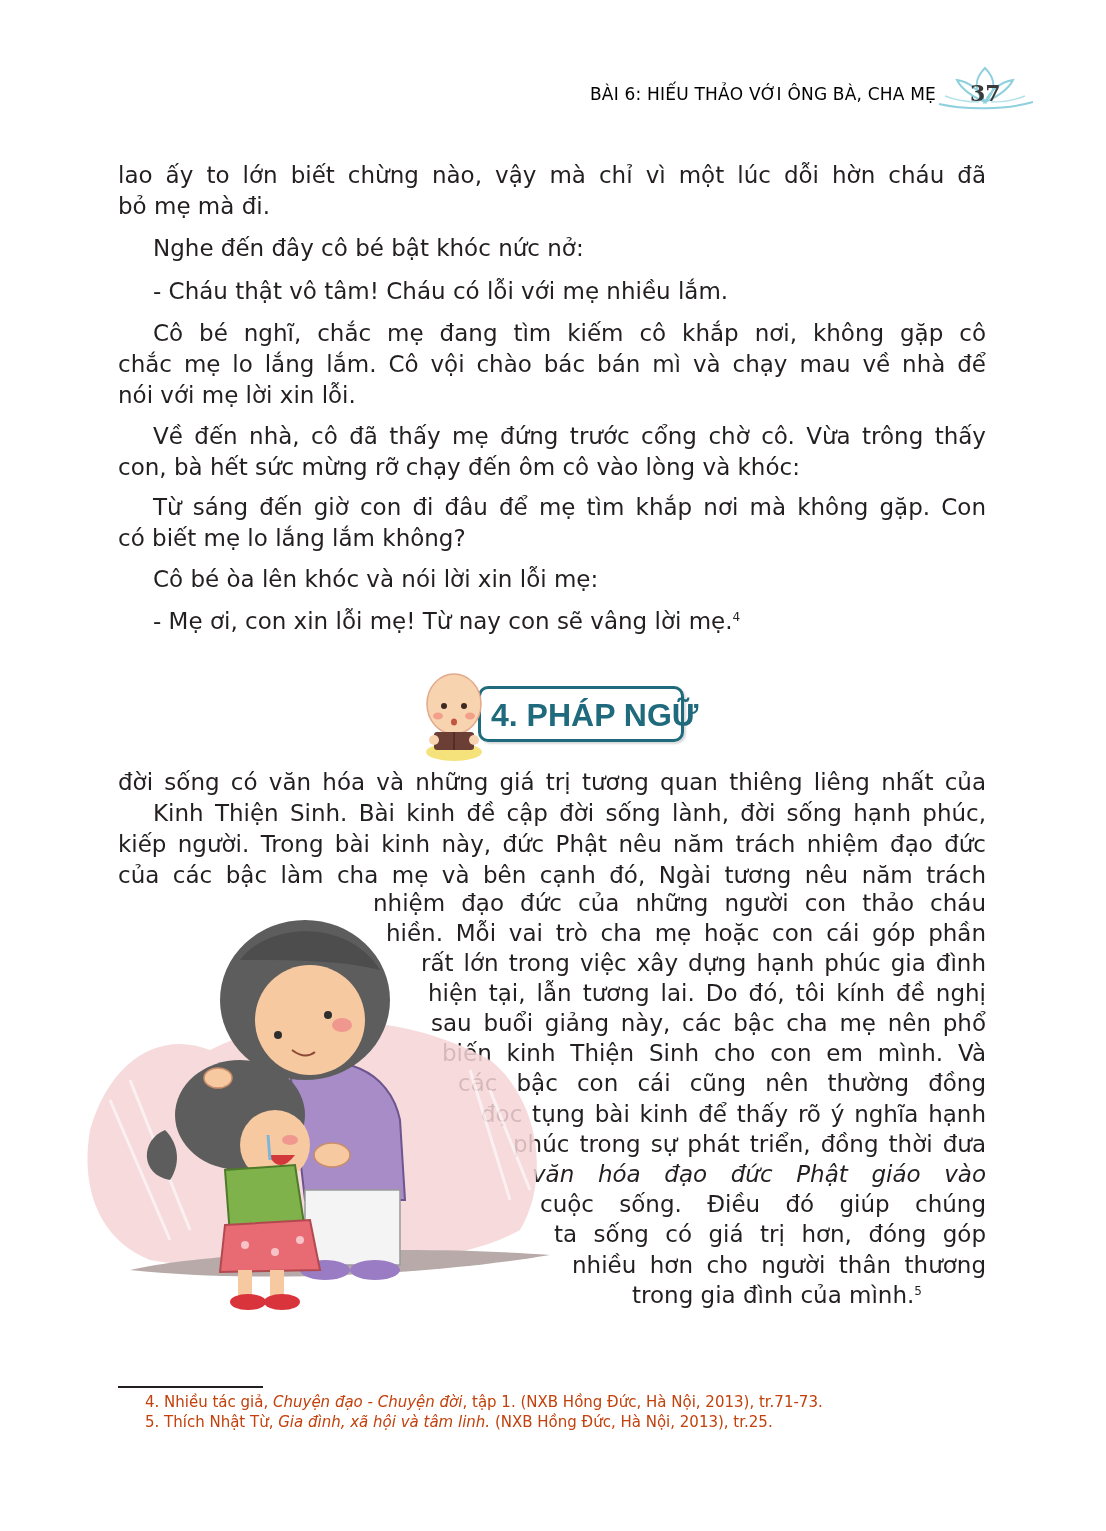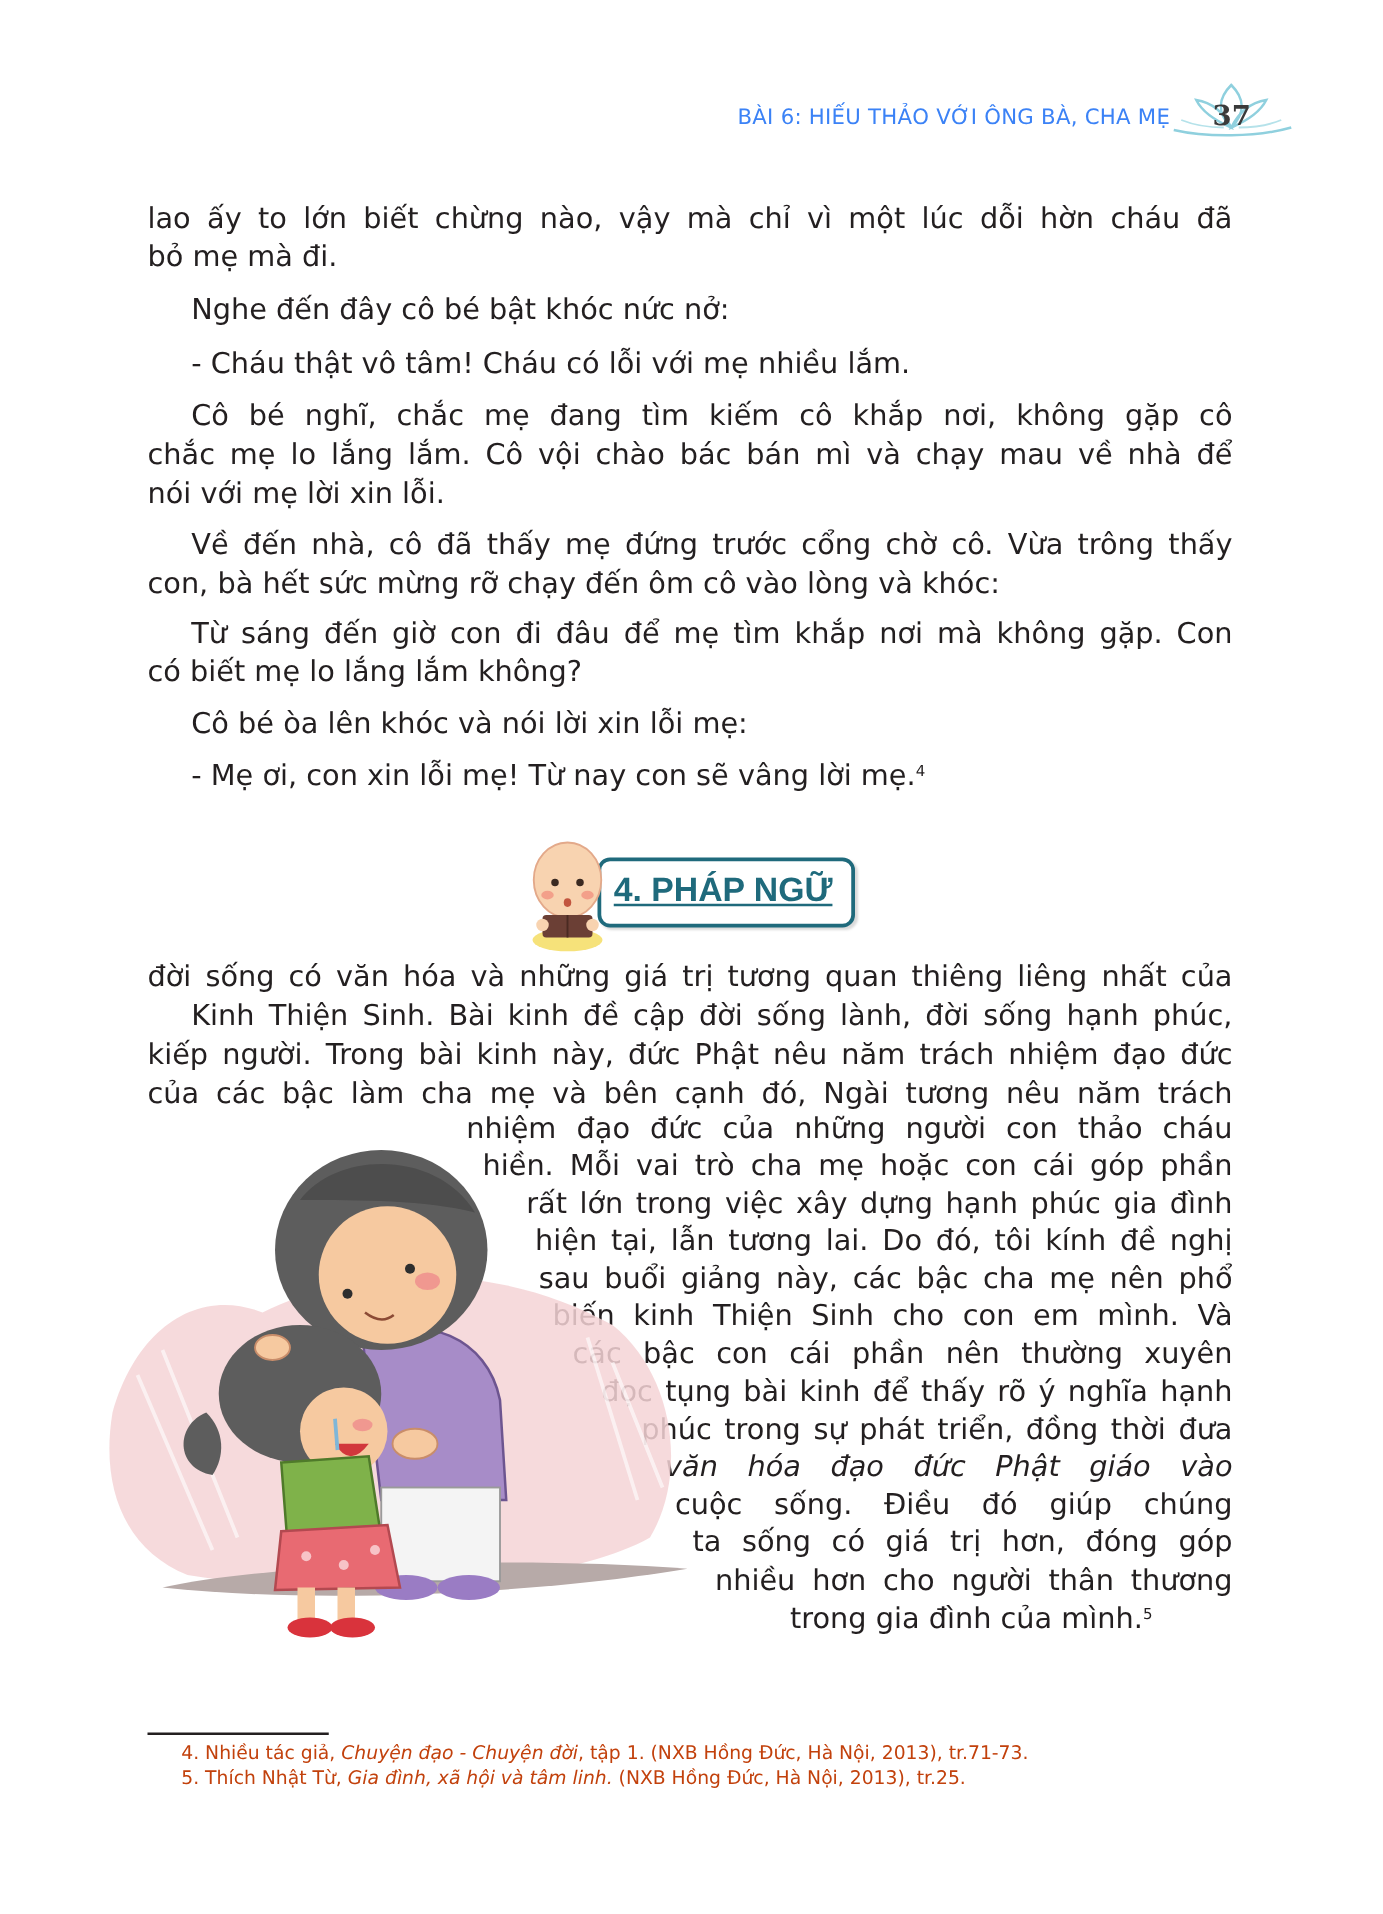--- a/index.html
+++ b/index.html
@@ -1,33 +1,33 @@
 <!DOCTYPE html>
 <html><head>
 <meta charset="utf-8">
 <style>
   html, body { margin: 0; padding: 0; background: #ffffff; }
   body { width: 1106px; height: 1531px; position: relative; overflow: hidden;
          font-family: "DejaVu Sans", sans-serif; color: #231f20; }
   .header { position: absolute; top: 78px; left: 590px; width: 450px; height: 40px; }
   .header-title { position: absolute; left: 0; top: 6px; font-size: 17px; letter-spacing: 0.2px;
-                  color: #3b82f6; white-space: nowrap; font-family: "DejaVu Sans", sans-serif; }
+                  color: #000000; white-space: nowrap; font-family: "DejaVu Sans", sans-serif; }
   .page-num { position: absolute; left: 380px; top: 2px; font-family: "DejaVu Serif", serif;
               font-size: 22px; color: #3a3a3a; font-weight: bold; }
   .lotus { position: absolute; left: 345px; top: -12px; width: 100px; height: 44px; }
   .body-text { position: absolute; left: 118px; width: 868px; font-size: 23px; line-height: 31px; }
   .line { display: block; white-space: nowrap; }
   .justify-line { display: block; text-align: justify; text-align-last: justify; }
   sup { font-size: 12px; vertical-align: top; position: relative; top: -4px; }
   .section-heading { position: absolute; left: 418px; top: 662px; width: 270px; height: 100px; }
   .badge-box { position: absolute; left: 60px; top: 24px; width: 200px; height: 50px;
                border: 3px solid #1f6a7c; border-radius: 10px; background: #fff;
                box-shadow: 2px 2px 2px rgba(0,0,0,0.15); }
   .badge-text { position: absolute; left: 10px; top: 8px; font-family: "Liberation Sans", sans-serif;
-                font-weight: bold; font-size: 27px; color: #1f6a7c; white-space: nowrap; text-decoration: underline; }
+                font-weight: bold; font-size: 32px; color: #1f6a7c; white-space: nowrap; }
   .monk { position: absolute; left: 0; top: 0; width: 72px; height: 100px; }
   .wrap-block { position: absolute; right: 120px; font-size: 23px; line-height: 30.2px; text-align: right; }
   .illus { position: absolute; left: 70px; top: 900px; width: 490px; height: 450px; }
   .footnote-rule { position: absolute; left: 118px; top: 1386px; width: 145px; height: 2px; background: #231f20; }
   .footnotes { position: absolute; left: 145px; top: 1392px; font-size: 15px; line-height: 20px; color: #c2410c; }
   .footnotes i { font-style: italic; }
 </style>
 </head>
 <body>
 
@@ -119,21 +119,21 @@
   <div class="wrap-block" style="top:978px; width:558px;">
       <span class="justify-line">hiện tại, lẫn tương lai. Do đó, tôi kính đề nghị</span>
     </div>
   <div class="wrap-block" style="top:1008px; width:555px;">
       <span class="justify-line">sau buổi giảng này, các bậc cha mẹ nên phổ</span>
     </div>
   <div class="wrap-block" style="top:1038px; width:544px;">
       <span class="justify-line">biến kinh Thiện Sinh cho con em mình. Và</span>
     </div>
   <div class="wrap-block" style="top:1068px; width:528px;">
-      <span class="justify-line">các bậc con cái phần nên thường xuyên</span>
+      <span class="justify-line">các bậc con cái cũng nên thường đồng</span>
     </div>
   <div class="wrap-block" style="top:1099px; width:505px;">
       <span class="justify-line">đọc tụng bài kinh để thấy rõ ý nghĩa hạnh</span>
     </div>
   <div class="wrap-block" style="top:1129px; width:473px;">
       <span class="justify-line">phúc trong sự phát triển, đồng thời đưa</span>
     </div>
   <div class="wrap-block" style="top:1159px; width:454px;font-style:italic;">
       <span class="justify-line">văn hóa đạo đức Phật giáo vào</span>
     </div>

